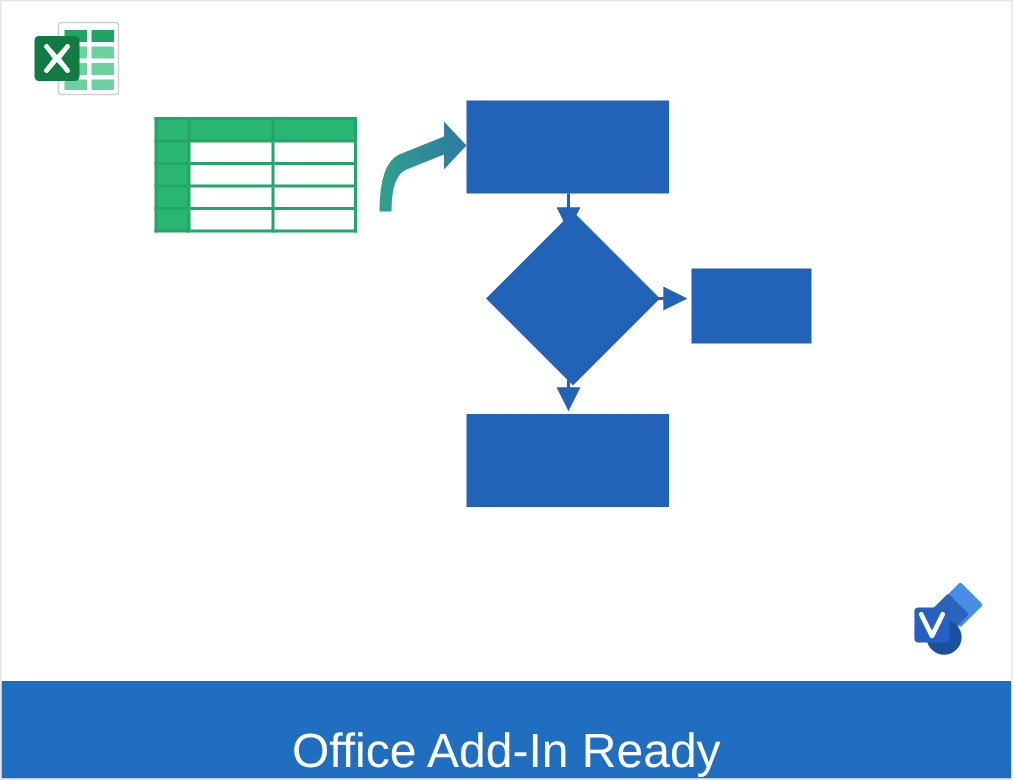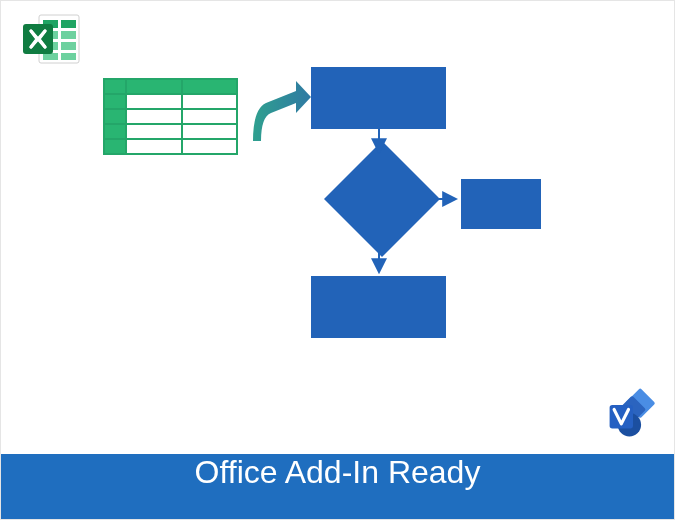--- a/index.html
+++ b/index.html
@@ -33,21 +33,21 @@
   }
   .bottom-banner {
     position: absolute;
     left: 0;
     right: 0;
     bottom: 0;
     height: 65px;
     background: #1f6ebf;
     color: #ffffff;
     display: flex;
-    align-items: flex-start;
+    align-items: flex-end;
     justify-content: center;
     font-size: 32px;
     font-weight: 500;
   }
   .excel-table {
     position: absolute;
     left: 102px;
     top: 77px;
     width: 135px;
     height: 75px;

